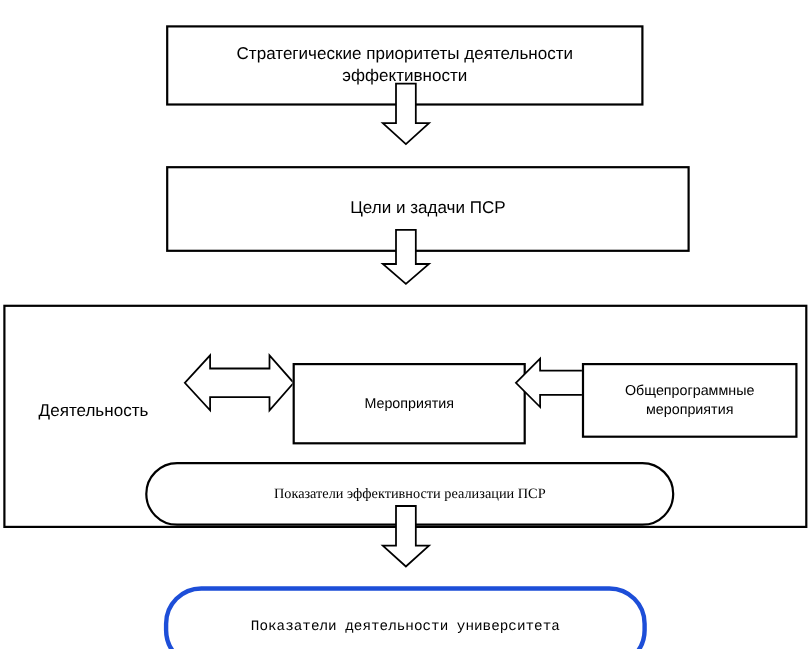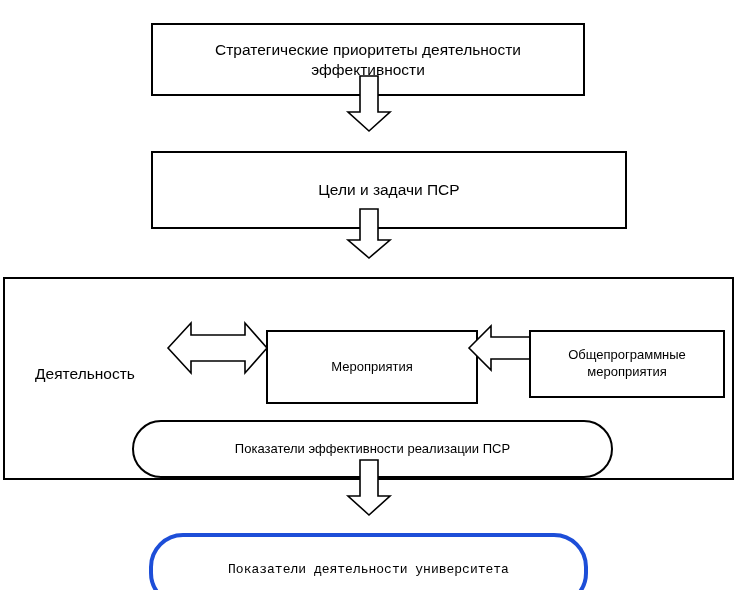--- a/index.html
+++ b/index.html
@@ -108,21 +108,21 @@
       <polygon points="0,25 22,3 22,14 61,14 61,36 22,36 22,47"></polygon>
     </svg>
 
     <div class="node rect t15" style="left:524px; top:31px; width:196px; height:68px;">
       <div>
         <span class="label-line">Общепрограммные</span>
         <span class="label-line">мероприятия</span>
       </div>
     </div>
 
-    <div class="node stadium t15" style="left:127px; top:121px; width:481px; height:58px;">
+    <div class="node stadium t15" style="left:127px; top:121px; width:481px; height:58px;font-family:Liberation Serif, serif;">
       <span>Показатели эффективности реализации ПСР</span>
     </div>
 
   </div>
 
   <svg class="arrow-svg" style="left:347px; top:460px;" width="44" height="56" viewBox="0 0 44 56">
     <polygon points="13,0 31,0 31,36 43,36 22,55 1,36 13,36"></polygon>
   </svg>
 
   <div class="node rounded t15" style="left:149px; top:513px; width:439px; height:74px;">

